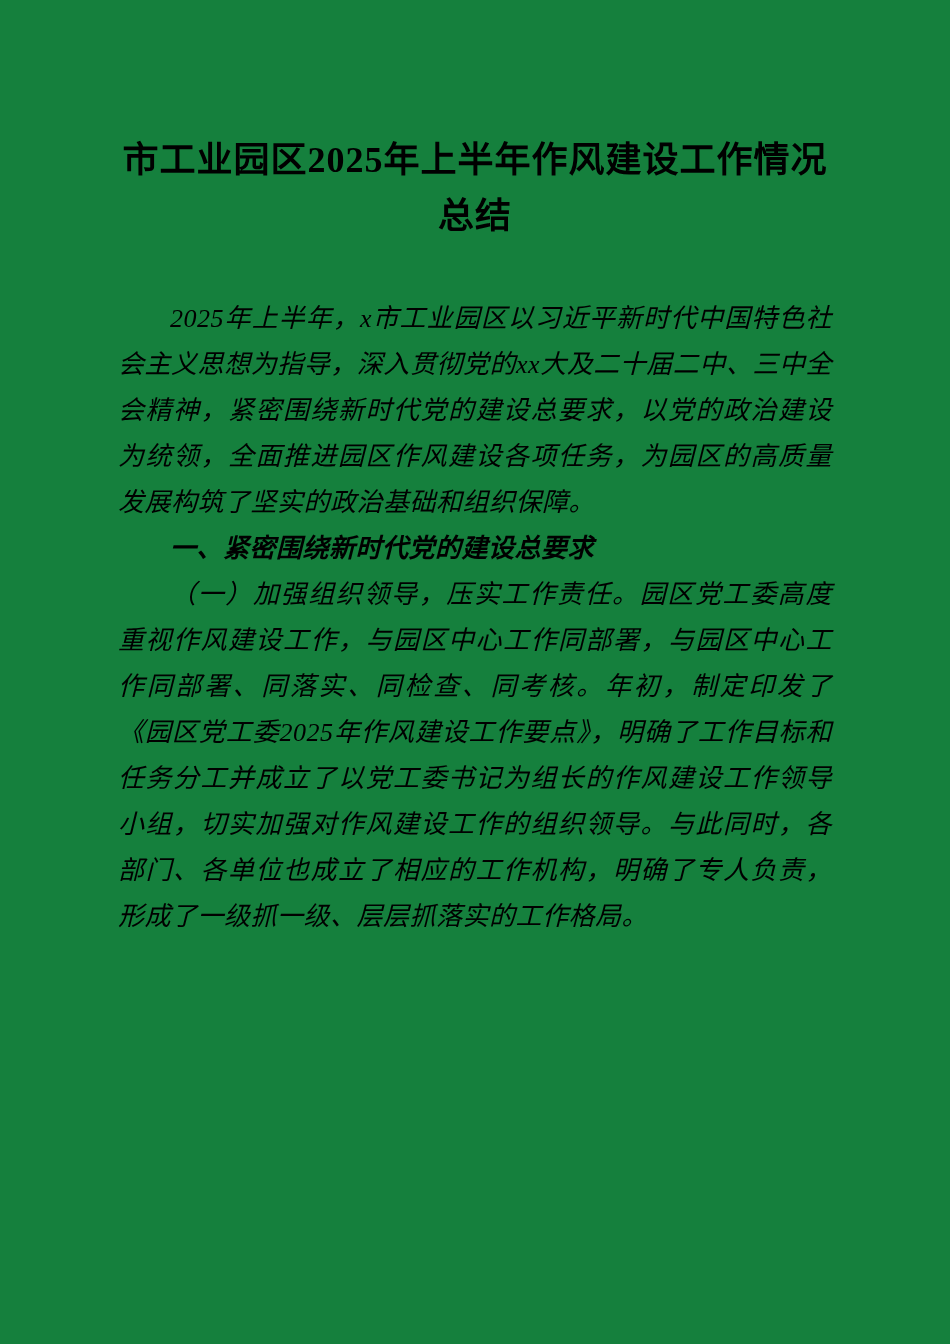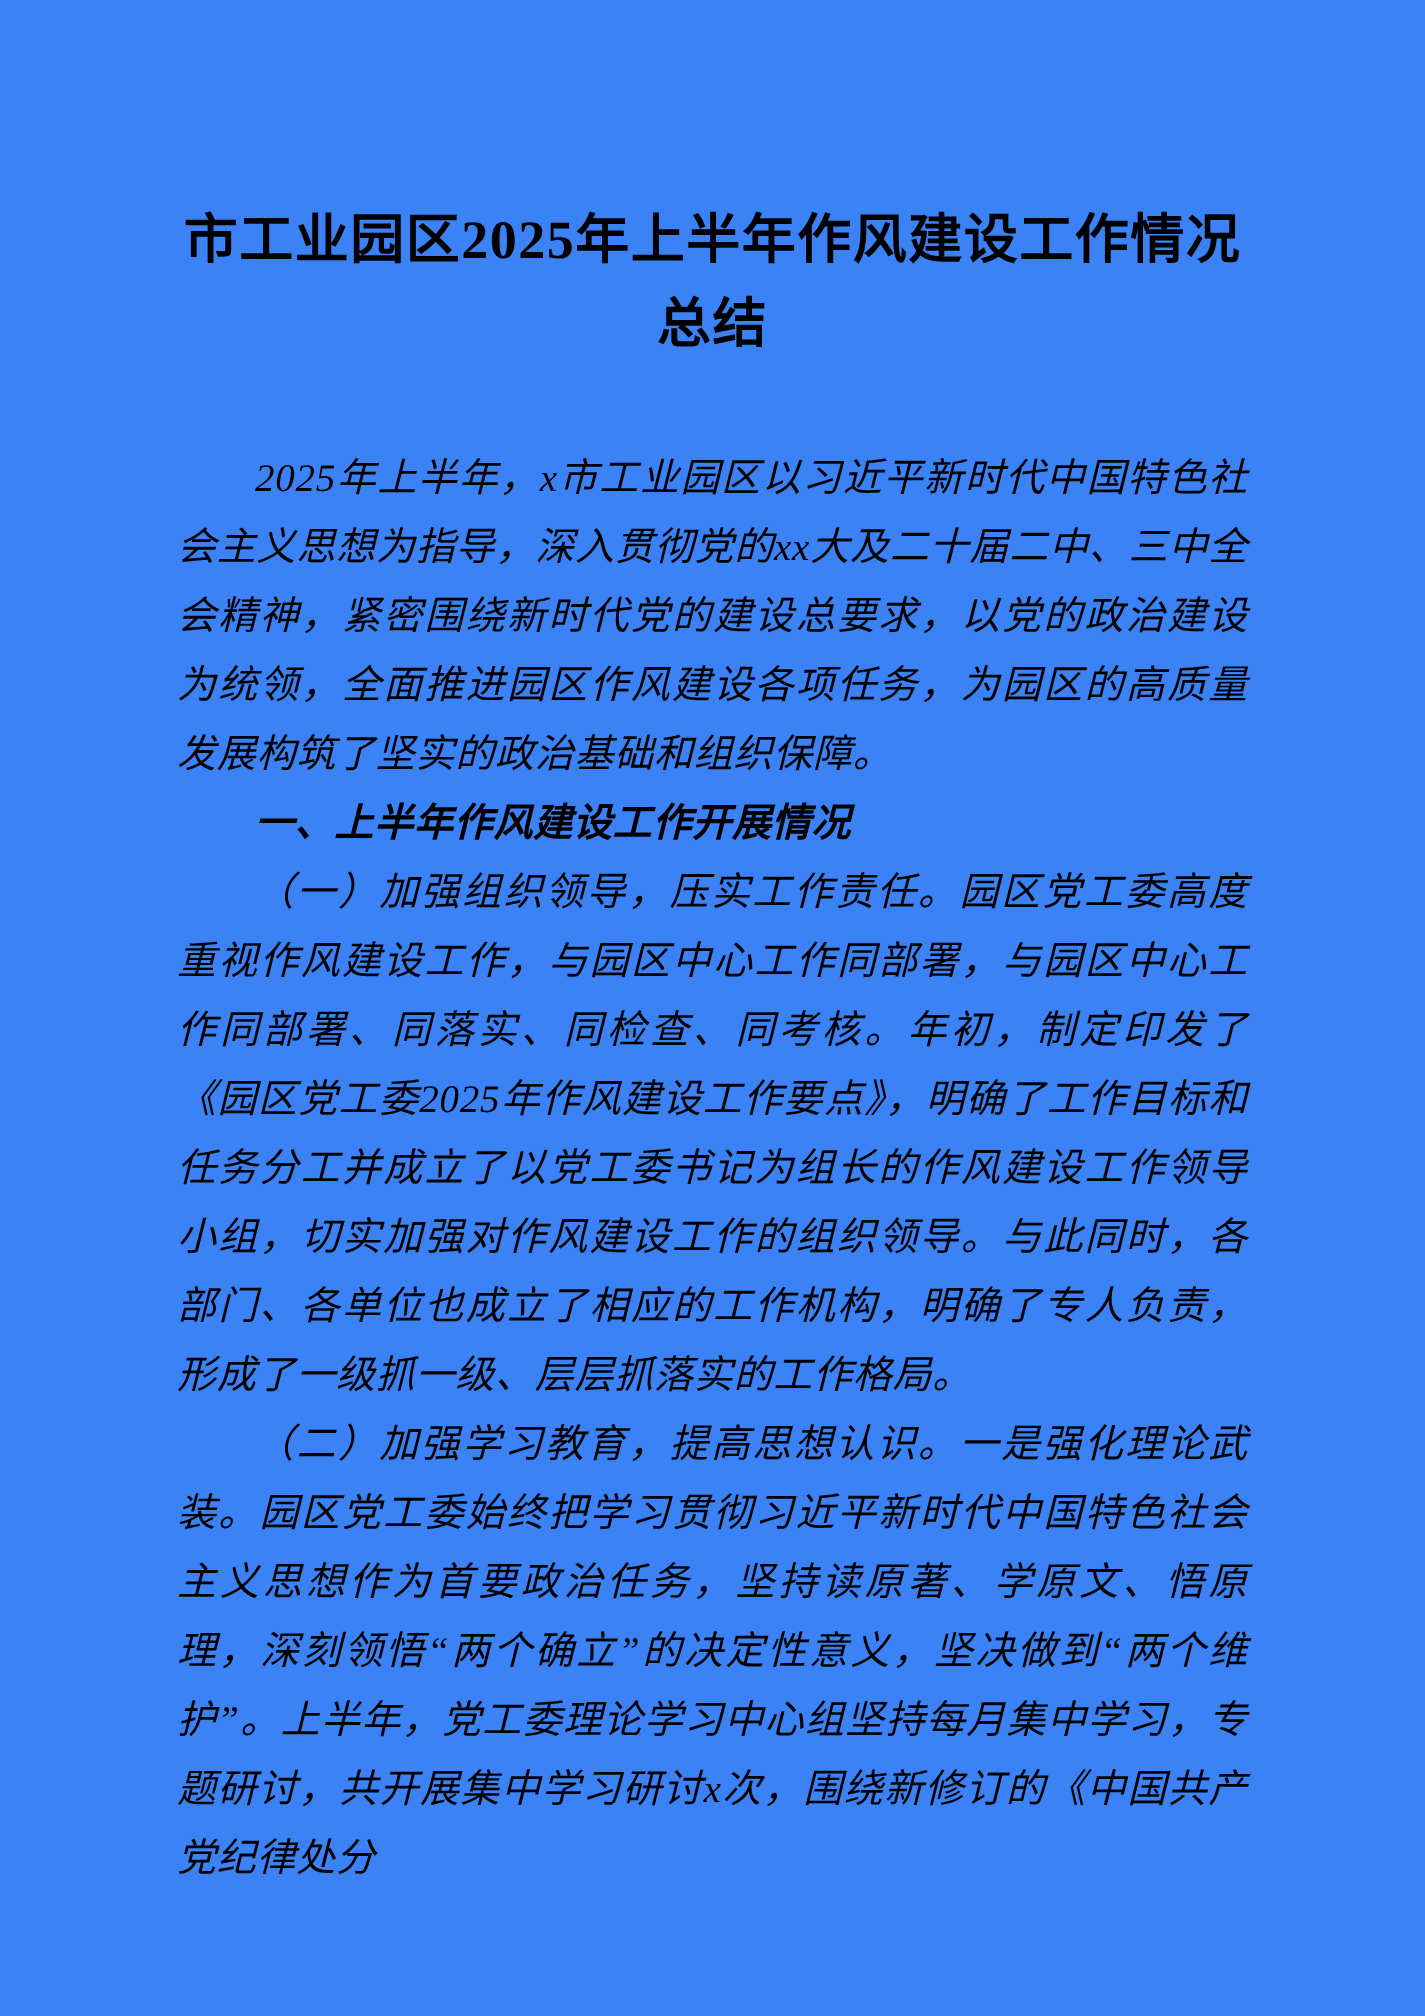--- a/index.html
+++ b/index.html
@@ -5,21 +5,21 @@
   html, body {
     margin: 0;
     padding: 0;
     background: #ffffff;
   }
   .page {
     position: relative;
     width: 950px;
     height: 1344px;
     margin: 0 auto;
-    background: #3b82f6;
+    background: #15803d;
     box-sizing: border-box;
     padding: 132px 118px 0 118px;
     overflow: hidden;
     font-family: "Liberation Serif", "DejaVu Serif", serif;
     color: #000000;
   }
   .doc-title {
     margin: 0 0 52px 0;
     font-size: 36px;
     line-height: 56px;
@@ -43,18 +43,17 @@
   }
 </style>
 </head>
 <body>
 
 <div class="page">
   <h1 class="doc-title">市工业园区2025年上半年作风建设工作情况总结</h1>
 
   <p class="para">2025年上半年，x市工业园区以习近平新时代中国特色社会主义思想为指导，深入贯彻党的xx大及二十届二中、三中全会精神，紧密围绕新时代党的建设总要求，以党的政治建设为统领，全面推进园区作风建设各项任务，为园区的高质量发展构筑了坚实的政治基础和组织保障。</p>
 
-  <p class="para heading">一、上半年作风建设工作开展情况</p>
+  <p class="para heading">一、紧密围绕新时代党的建设总要求</p>
 
   <p class="para">（一）加强组织领导，压实工作责任。园区党工委高度重视作风建设工作，与园区中心工作同部署，与园区中心工作同部署、同落实、同检查、同考核。年初，制定印发了《园区党工委2025年作风建设工作要点》，明确了工作目标和任务分工并成立了以党工委书记为组长的作风建设工作领导小组，切实加强对作风建设工作的组织领导。与此同时，各部门、各单位也成立了相应的工作机构，明确了专人负责，形成了一级抓一级、层层抓落实的工作格局。</p>
 
-  <p class="para">（二）加强学习教育，提高思想认识。一是强化理论武装。园区党工委始终把学习贯彻习近平新时代中国特色社会主义思想作为首要政治任务，坚持读原著、学原文、悟原理，深刻领悟“两个确立”的决定性意义，坚决做到“两个维护”。上半年，党工委理论学习中心组坚持每月集中学习，专题研讨，共开展集中学习研讨x次，围绕新修订的《中国共产党纪律处分</p>
 </div>
 
 </body></html>

